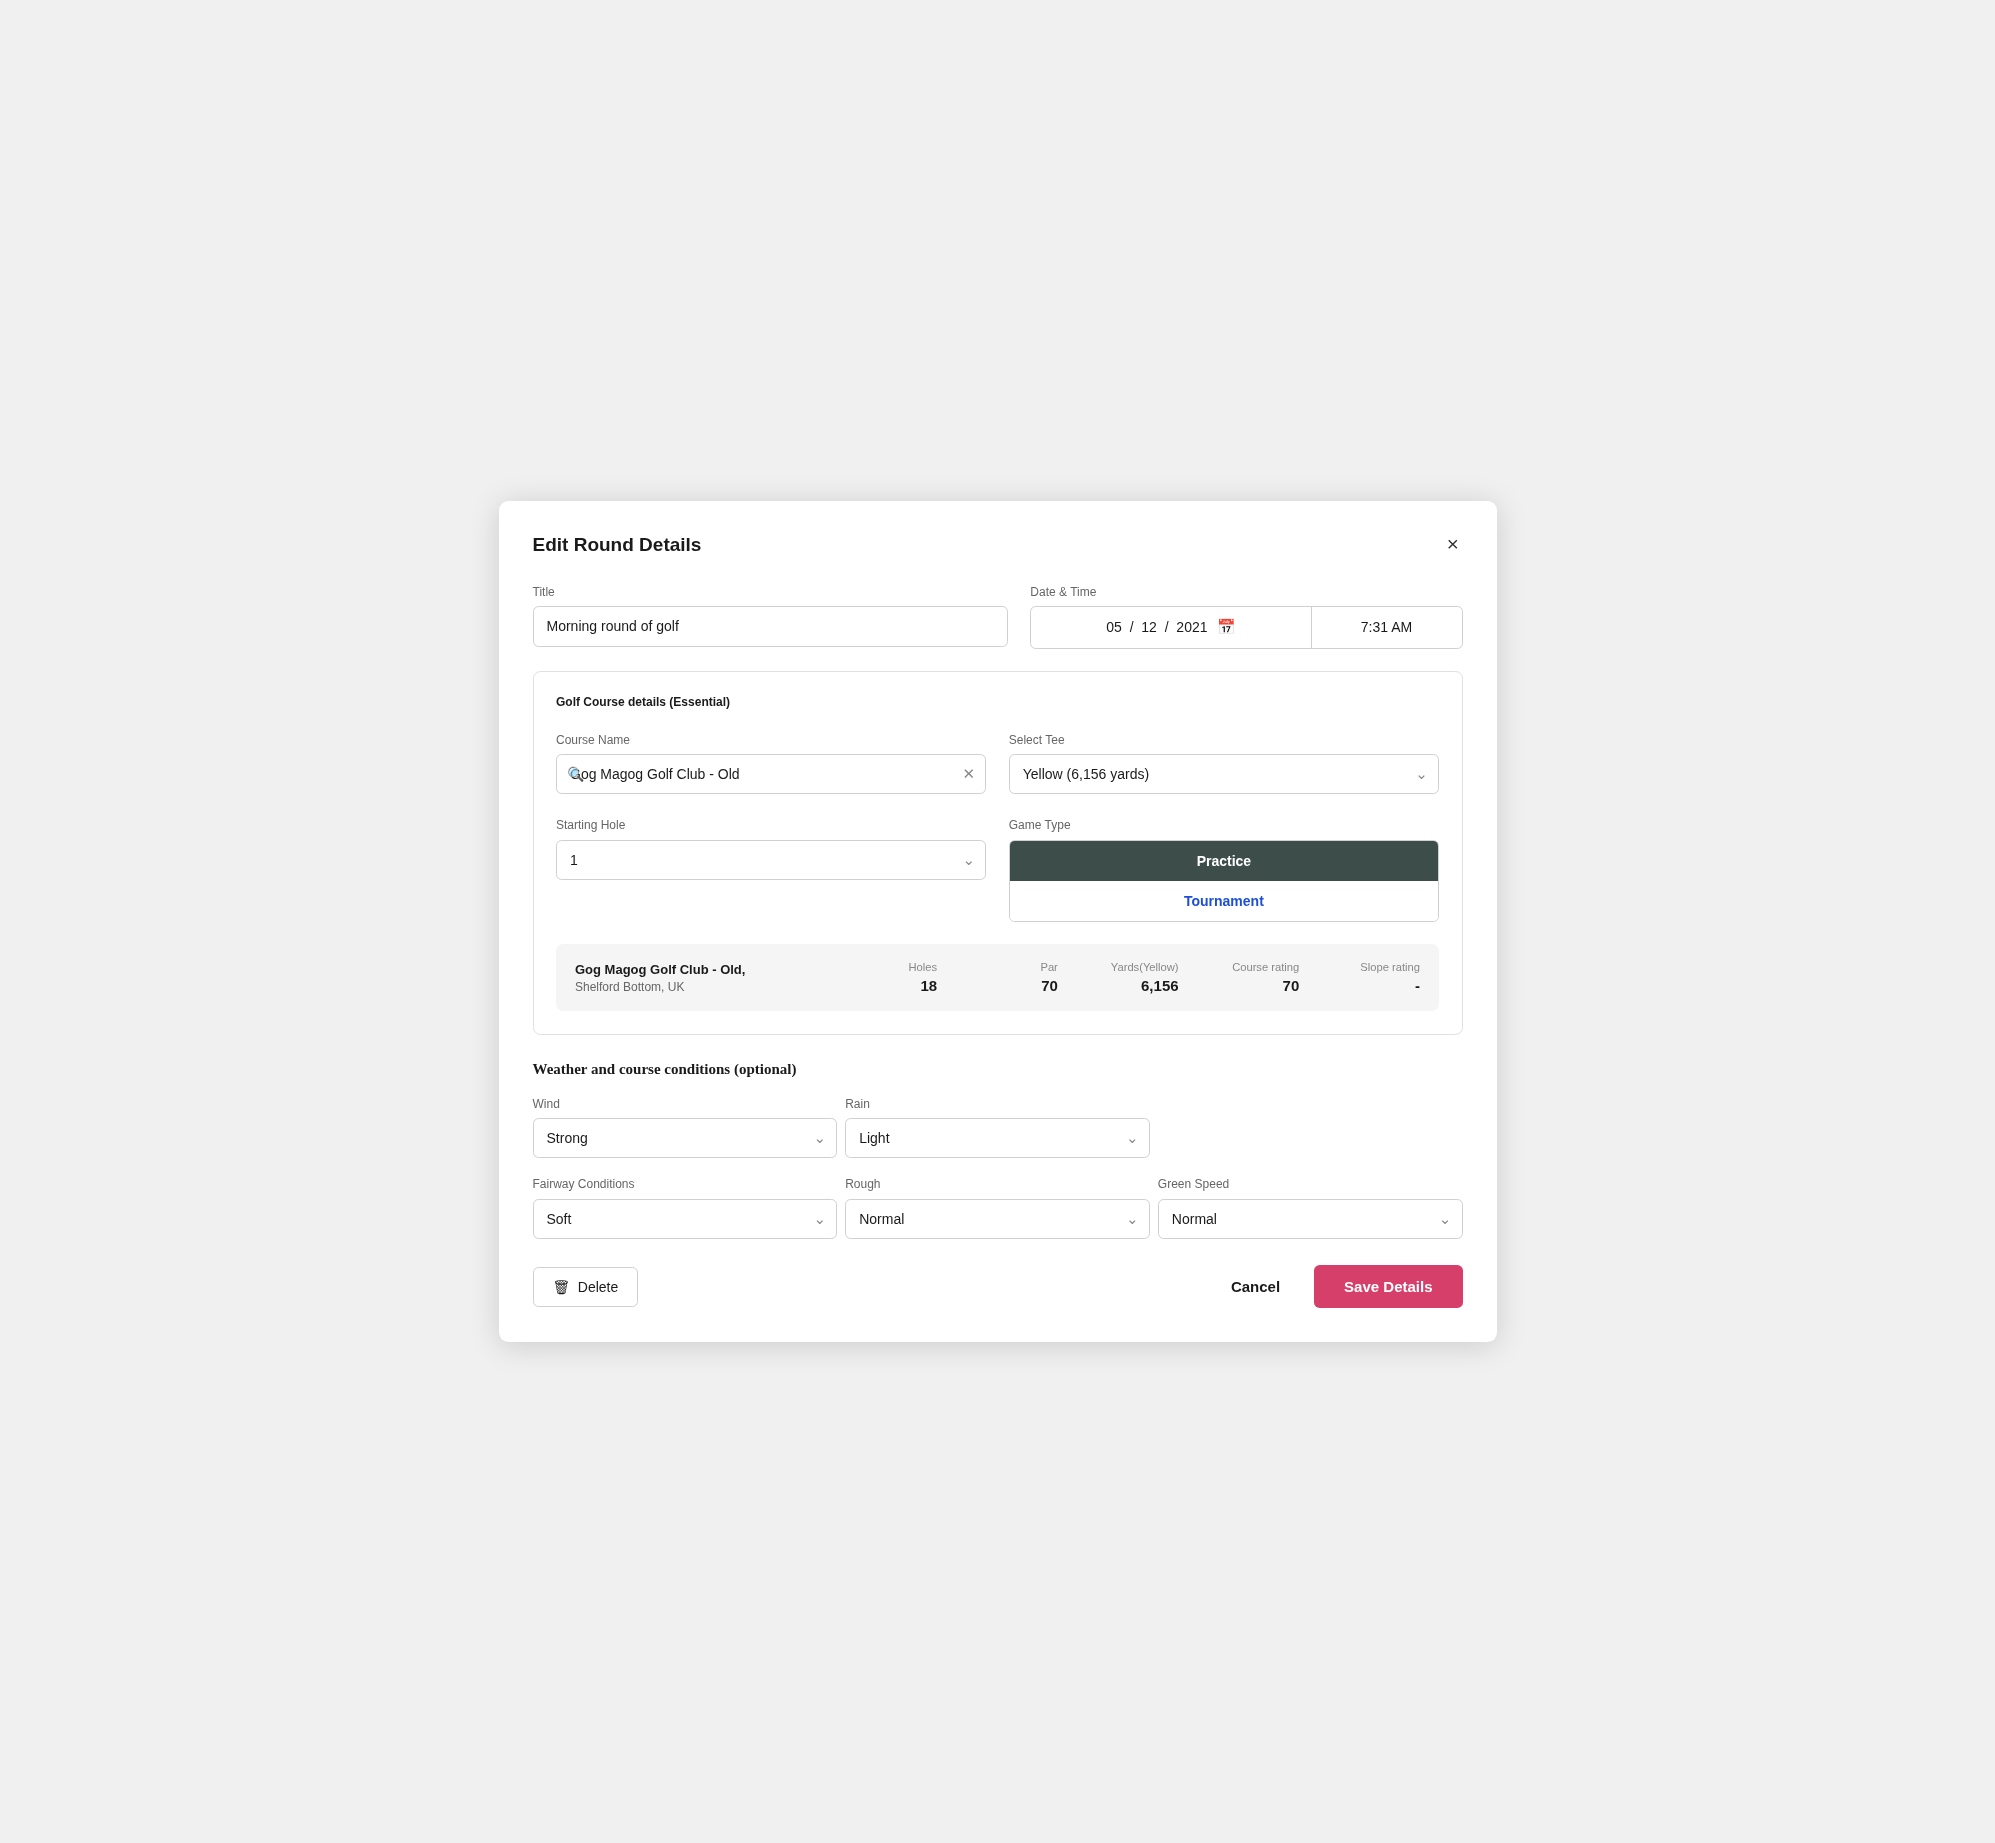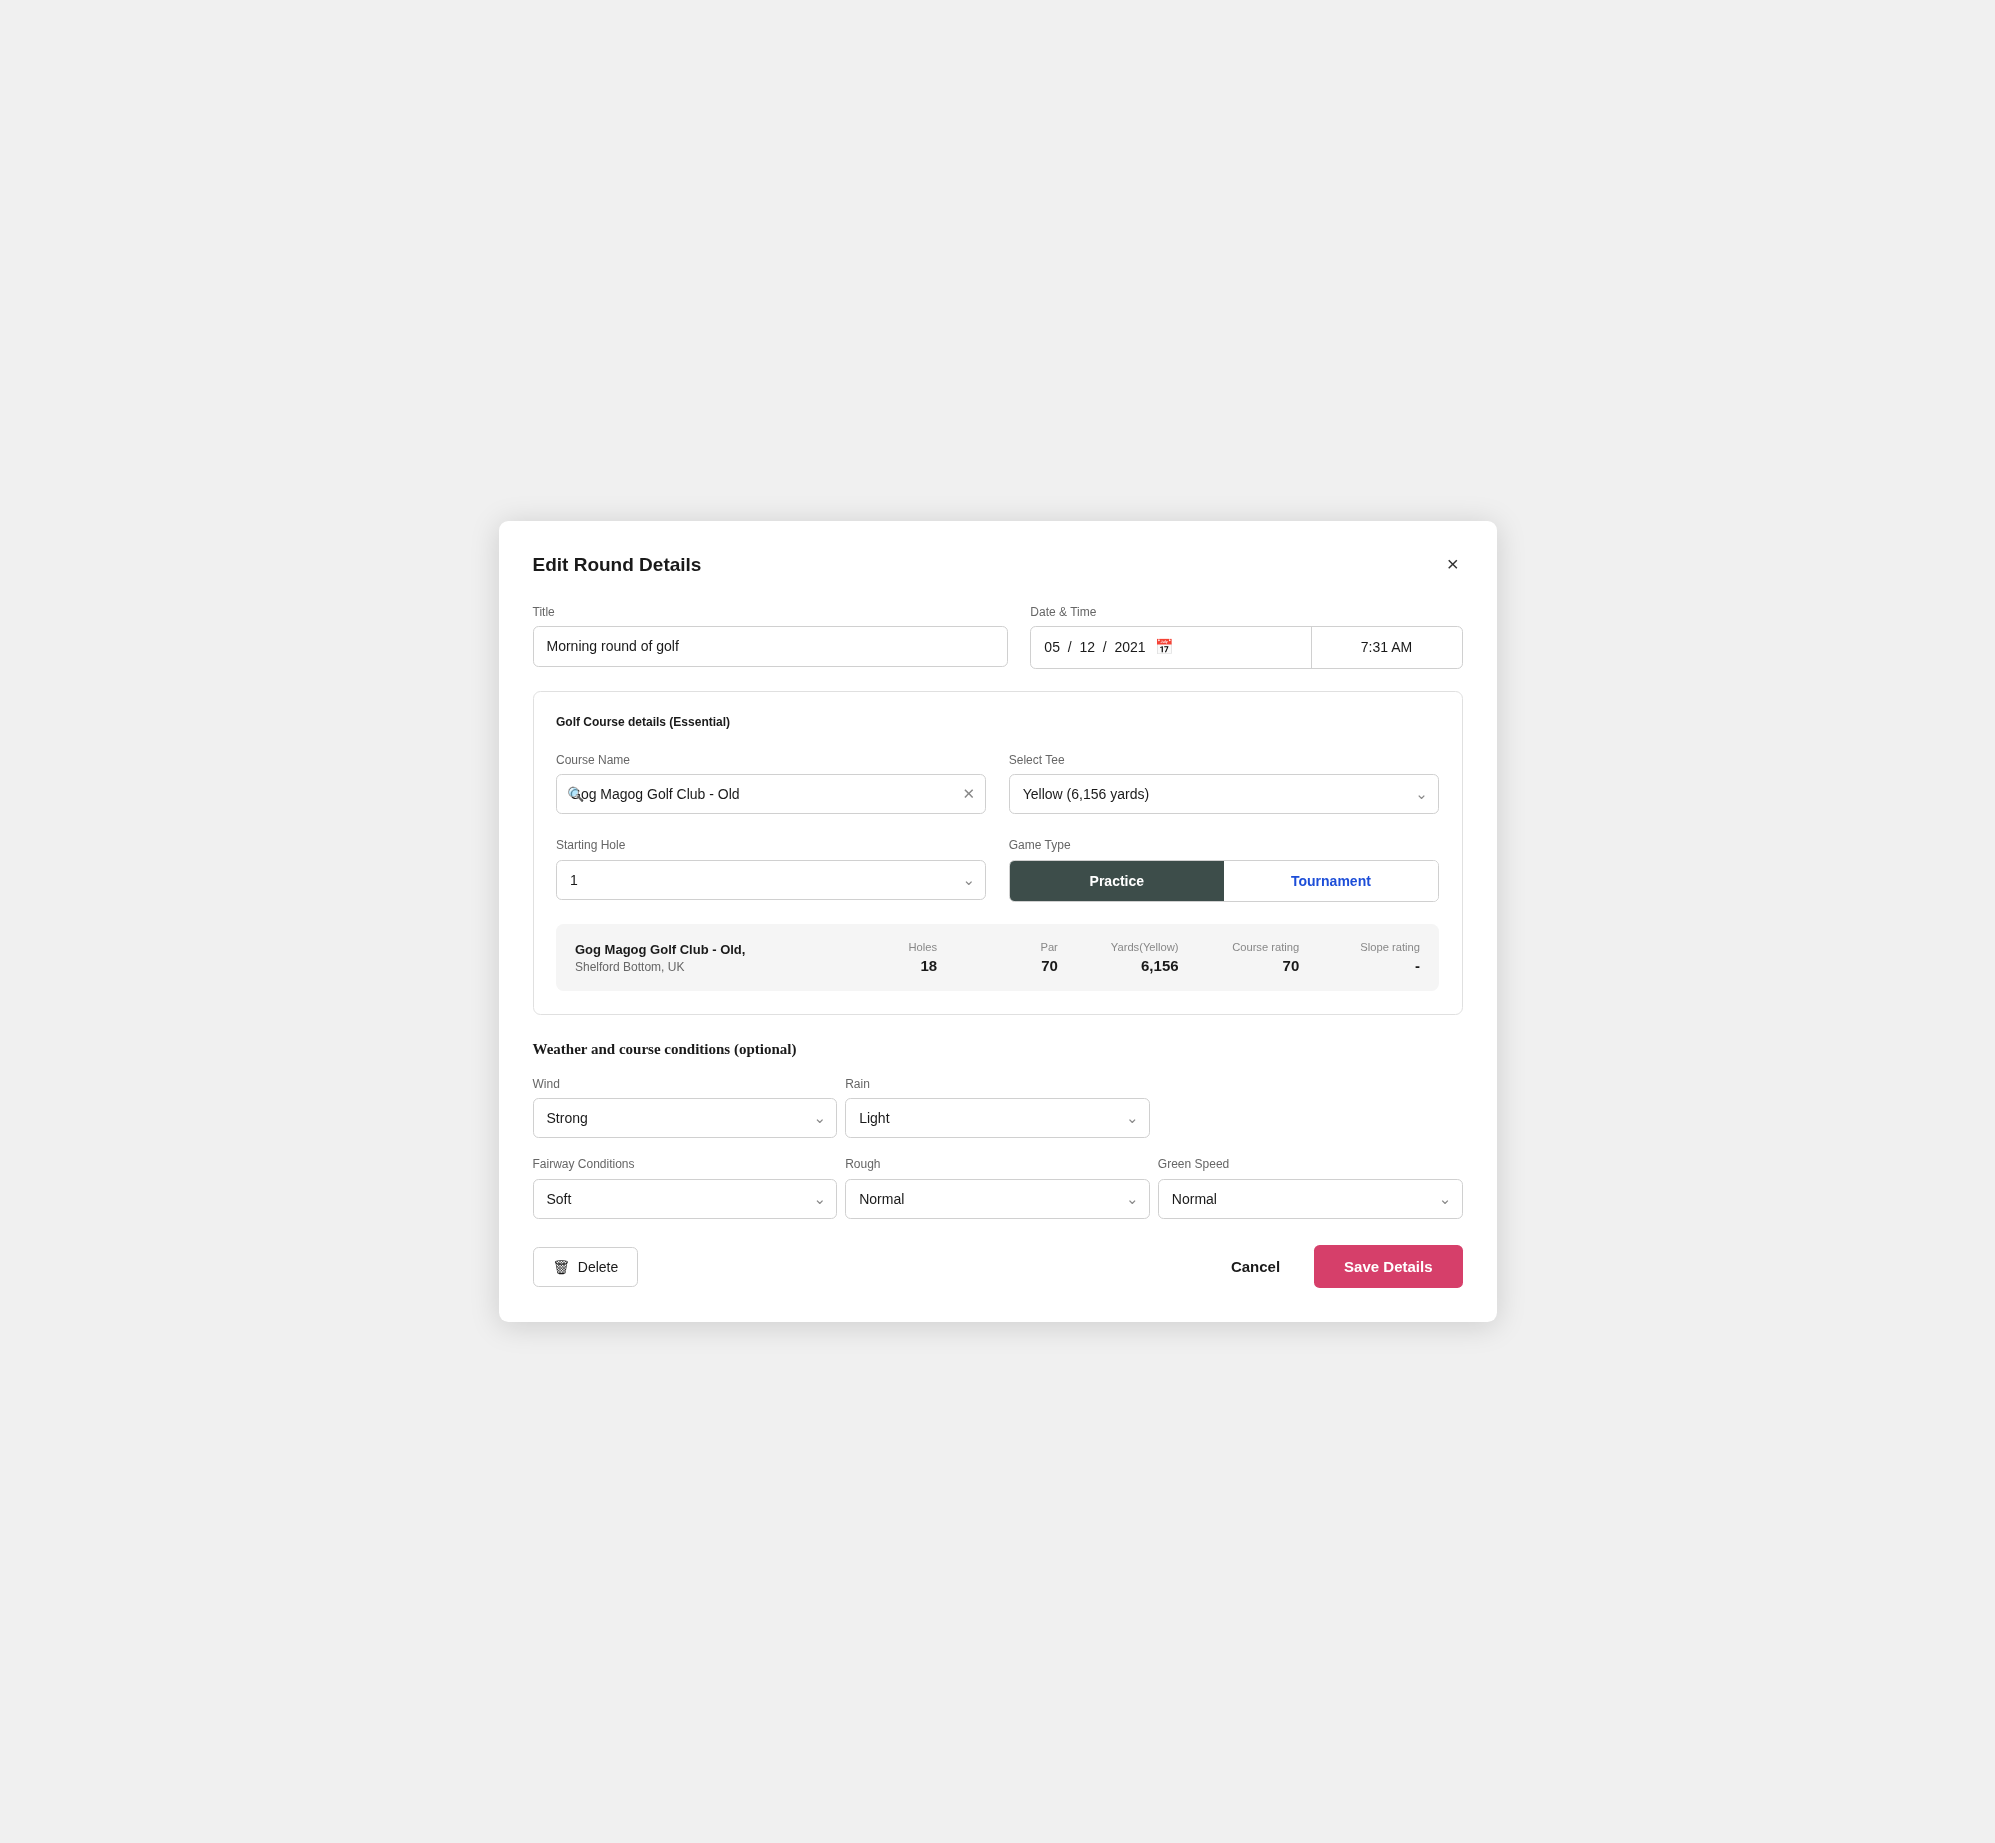--- a/index.html
+++ b/index.html
@@ -76,20 +76,21 @@
     }
     .date-part {
       display: flex;
       align-items: center;
       padding: 11.2px 13px;
       font-size: 14px;
       color: #1a1a1a;
       flex: 1;
       border-right: 1.4px solid #d0d0d0;
       gap: 9.4px;
+      justify-content: center;
     }
     .time-part {
       display: flex;
       align-items: center;
       padding: 11.2px 13px;
       font-size: 14px;
       color: #1a1a1a;
       flex: 0 0 150px;
       justify-content: center;
     }
@@ -166,20 +167,21 @@
       color: #888;
       font-size: 15px;
       pointer-events: none;
     }
     .game-type-toggle {
       display: flex;
       border: 1.4px solid #d0d0d0;
       border-radius: 5.6px;
       overflow: hidden;
       width: 100%;
+      flex-direction: column;
     }
     .toggle-btn {
       flex: 1;
       padding: 12px;
       border: none;
       font-size: 14px;
       font-weight: 600;
       cursor: pointer;
       transition: background 0.2s;
     }

